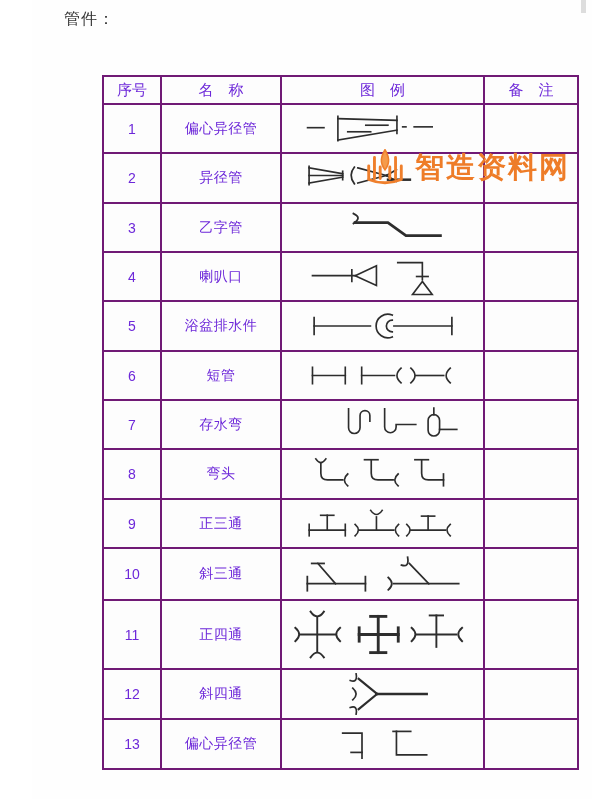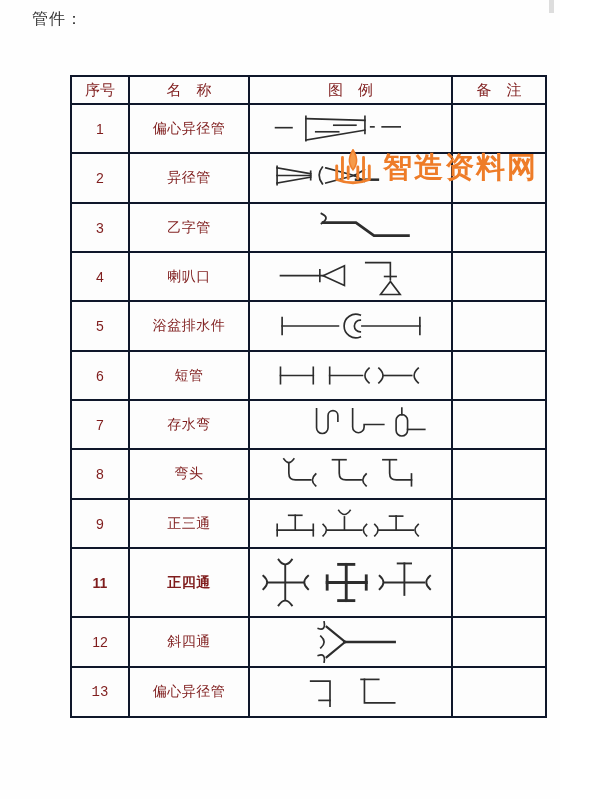--- a/index.html
+++ b/index.html
@@ -2,34 +2,34 @@
 <html><head>
 <meta charset="utf-8">
 <style>
   * { margin:0; padding:0; box-sizing:border-box; }
   html,body { background:#ffffff; }
   body {
     width:606px; height:799px;
     font-family:"Liberation Sans", sans-serif;
     position:relative; overflow:hidden;
   }
-  .page { position:relative; width:560px; height:799px; background:#fefefe; }
+  .page { position:relative; width:560px; height:799px; background:#fefefe;margin-left:32px; }
   .doc-title {
     position:absolute; left:32px; top:9px;
     font-size:16px; color:#333333; letter-spacing:1px;
   }
   table.legend {
     position:absolute; left:70px; top:75px;
     width:475px; border-collapse:collapse; table-layout:fixed;
     background:#fdfdfd;
   }
   table.legend th, table.legend td {
-    border:2px solid #0f172a;
+    border:2px solid #701a75;
     text-align:center; vertical-align:middle;
-    color:#7f1d1d; padding:0;
+    color:#6d28d9; padding:0;
   }
   table.legend th { height:28px; font-size:15px; font-weight:normal; }
   td.num-cell  { font-size:14px; }
   td.name-cell { font-size:14px; letter-spacing:0.5px; }
   td.sym-cell svg { display:block; margin:0 auto; }
   td.remark-cell { font-size:14px; }
   .wm {
     position:absolute; left:330px; top:146px;
     display:flex; align-items:center; gap:7px;
     pointer-events:none; white-space:nowrap;text-align:center;
@@ -212,21 +212,39 @@
               <path d="M 85,9 Q 92,19 99,9"></path>
               <path d="M 129,26 Q 137,33 129,40"></path>
               <line x1="134" y1="33" x2="176" y2="33"></line>
               <path d="M 182,26 Q 174,33 182,40"></path>
               <line x1="155" y1="33" x2="155" y2="16"></line>
               <line x1="147" y1="16" x2="163" y2="16"></line>
             </svg>
           </td>
           <td class="remark-cell"></td>
         </tr>
-        <tr style="height: 69px; font-weight: bold;">
+        <tr style="height: 52px;">
+          <td class="num-cell">10</td>
+          <td class="name-cell">斜三通</td>
+          <td class="sym-cell">
+            <svg width="196" height="44" viewBox="0 0 200 50" preserveAspectRatio="xMidYMid meet" fill="none" stroke="#2d2d2d" stroke-width="2" stroke-linecap="square" stroke-linejoin="miter">
+              <line x1="14" y1="36" x2="80" y2="36"></line>
+              <line x1="14" y1="28" x2="14" y2="44"></line>
+              <line x1="80" y1="28" x2="80" y2="44"></line>
+              <line x1="46" y1="36" x2="26" y2="13"></line>
+              <line x1="19" y1="13" x2="33" y2="13"></line>
+              <path d="M 106,29 Q 114,36 106,43"></path>
+              <line x1="112" y1="36" x2="186" y2="36"></line>
+              <line x1="152" y1="36" x2="130" y2="13"></line>
+              <path d="M 121,15 Q 130,18 128,6"></path>
+            </svg>
+          </td>
+          <td class="remark-cell"></td>
+        </tr>
+        <tr style="height: 69px;">
           <td class="num-cell">11</td>
           <td class="name-cell">正四通</td>
           <td class="sym-cell">
             <svg width="196" height="61" viewBox="0 0 200 64" preserveAspectRatio="xMidYMid meet" fill="none" stroke="#2d2d2d" stroke-width="2" stroke-linecap="square" stroke-linejoin="miter">
               <path d="M 8,25 Q 16,32 8,39"></path>
               <line x1="13" y1="32" x2="50" y2="32"></line>
               <path d="M 55,25 Q 47,32 55,39"></path>
               <line x1="31" y1="14" x2="31" y2="50"></line>
               <path d="M 24,8 Q 31,18 38,8"></path>
               <path d="M 24,56 Q 31,46 38,56"></path>
@@ -253,21 +271,21 @@
               <line x1="92" y1="25" x2="152" y2="25" stroke-width="3"></line>
               <line x1="93" y1="25" x2="71" y2="7" stroke-width="2.6"></line>
               <line x1="93" y1="25" x2="71" y2="43" stroke-width="2.6"></line>
               <path d="M 64,18 Q 72,25 64,32"></path>
               <path d="M 61,9 Q 70,12 68,1"></path>
               <path d="M 61,41 Q 70,38 68,49"></path>
             </svg>
           </td>
           <td class="remark-cell"></td>
         </tr>
-        <tr style="height: 50px; font-family: Liberation Mono, monospace;">
+        <tr style="height: 50px;">
           <td class="num-cell">13</td>
           <td class="name-cell">偏心异径管</td>
           <td class="sym-cell">
             <svg width="196" height="42" viewBox="0 0 200 50" preserveAspectRatio="xMidYMid meet" fill="none" stroke="#2d2d2d" stroke-width="2" stroke-linecap="square" stroke-linejoin="miter">
               <path d="M 52,12 L 75,12 L 75,42"></path>
               <line x1="62" y1="35" x2="75" y2="35"></line>
               <line x1="112" y1="10" x2="133" y2="10"></line>
               <path d="M 116,10 L 116,38 L 152,38"></path>
             </svg>
           </td>

